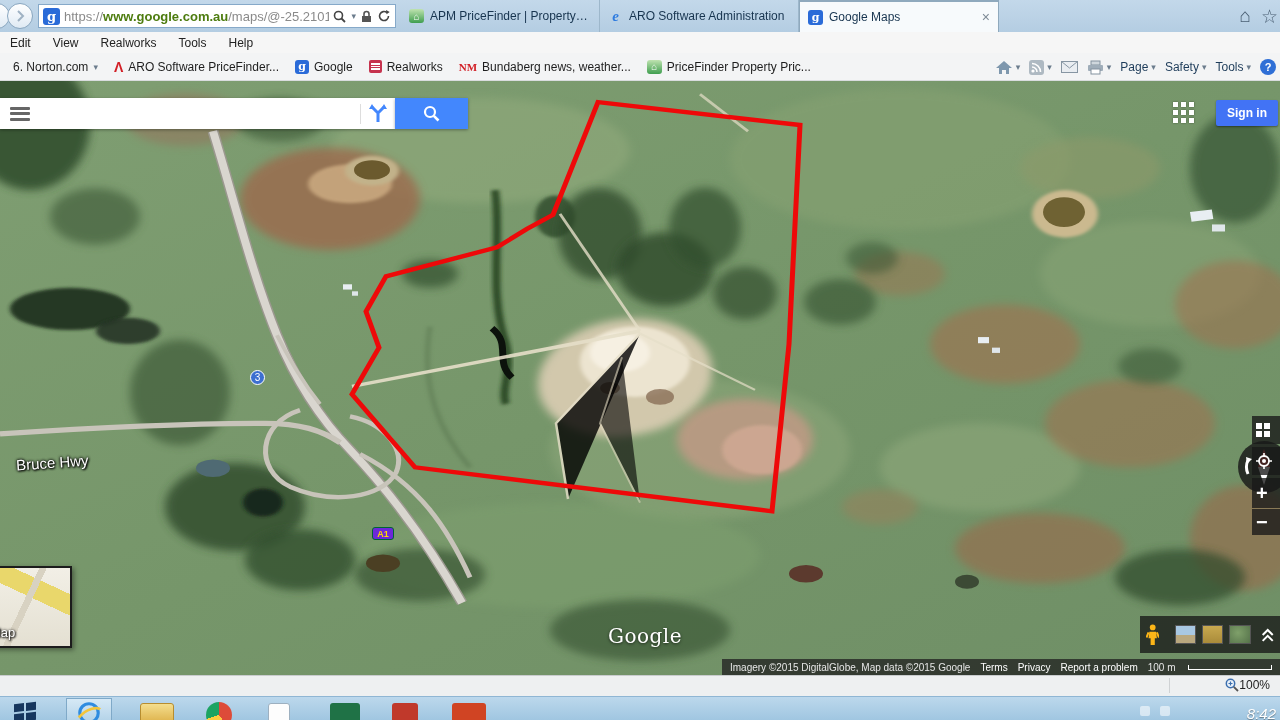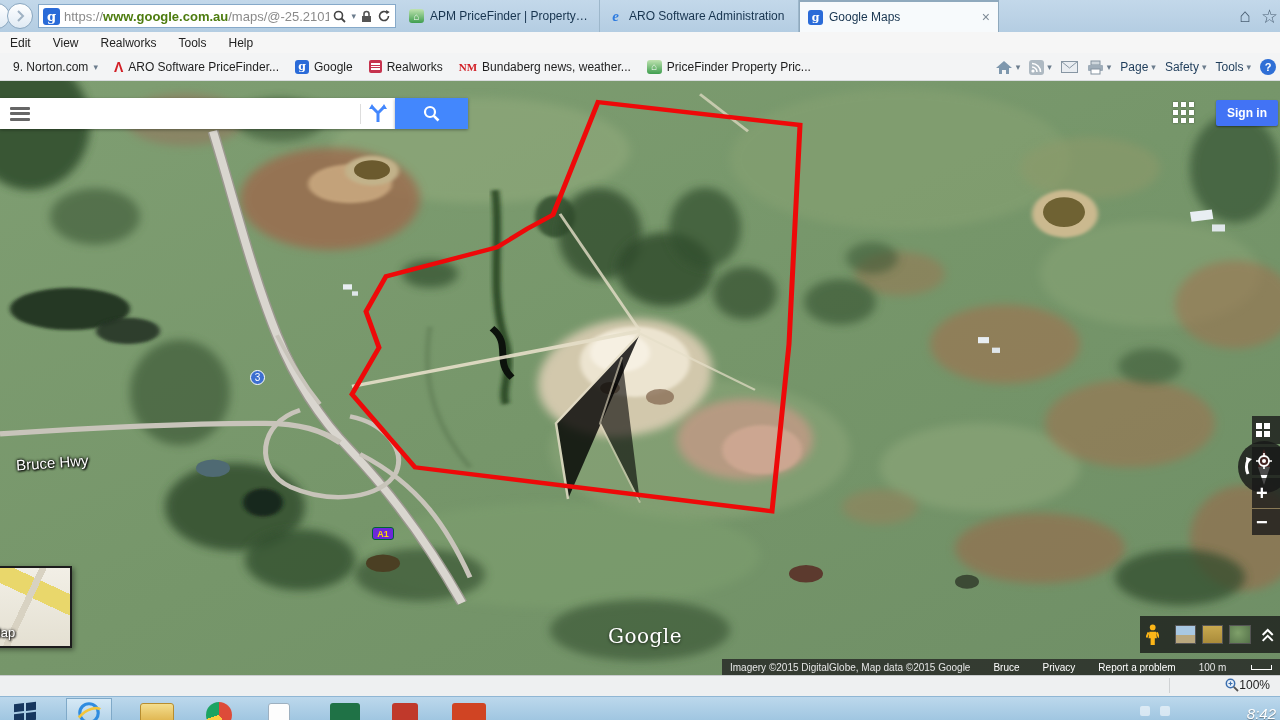--- a/index.html
+++ b/index.html
@@ -97,21 +97,21 @@
   .zoomtxt { font-size:20px; font-weight:bold; color:#fff; }
 
   .pegbar { position:absolute; left:1140px; top:535px; width:140px; height:37px; background:rgba(24,24,24,.78);
     display:flex; align-items:center; gap:6px; padding:0 6px; }
   .thumb { width:25px; height:19px; border:1px solid #555; }
   .thumb.t1 { background:linear-gradient(#a8c8e2 55%, #b9a87e 55%); }
   .thumb.t2 { background:linear-gradient(#c8a94f,#a98b3a); }
   .thumb.t3 { background:radial-gradient(circle at 40% 40%, #7fa06a, #55724a); }
 
   .attrib { position:absolute; left:722px; top:578px; width:558px; height:16px; background:rgba(34,34,34,.78);
-    display:flex; align-items:center; gap:23px; padding:0 8px; font-size:10px; color:#e6e6e6; white-space:nowrap; }
+    display:flex; align-items:center; gap:10px; padding:0 8px; font-size:10px; color:#e6e6e6; white-space:nowrap; }
   .attrib .link { color:#fff; }
   .scalebar { width:112px; height:5px; border-left:1px solid #fff; border-right:1px solid #fff;
     border-bottom:1px solid #fff; margin-left:2px; }
   .gwatermark { position:absolute; left:608px; top:543px; color:#fff; font-size:20px;
     font-family:"DejaVu Serif", serif; text-shadow:0 1px 3px rgba(0,0,0,.65); letter-spacing:.5px; }
 
   
   .statusbar { position:absolute; left:0; top:675px; width:1280px; height:21px; background:#eef0f1;
     border-top:1px solid #c9ccce; }
   .status-zoom { position:absolute; right:10px; top:678px; display:flex; align-items:center; gap:0;
@@ -191,21 +191,21 @@
   <div class="menubar">
     <span>Edit</span>
     <span>View</span>
     <span>Realworks</span>
     <span>Tools</span>
     <span>Help</span>
   </div>
 
   <div class="favbar">
     <div class="favitem">
-      <span>9. Norton.com</span>
+      <span>6. Norton.com</span>
       <span class="caret">▾</span>
     </div>
     <div class="favitem">
       <span class="lam">Λ</span>
       <span>ARO Software PriceFinder...</span>
     </div>
     <div class="favitem">
       <span class="favicon-g" style="width:14px;height:14px;font-size:11px;">g</span>
       <span>Google</span>
     </div>
@@ -466,21 +466,21 @@
       <div class="thumb t2"></div>
       <div class="thumb t3"></div>
       <svg width="16" height="18" viewBox="0 0 16 18" style="margin-left:4px;">
         <path d="M2 9 L8 3 L14 9 M2 16 L8 10 L14 16" stroke="#fff" stroke-width="2.4" fill="none"></path>
       </svg>
     </div>
 
     <div class="gwatermark">Google</div>
     <div class="attrib">
       <span>Imagery ©2015 DigitalGlobe, Map data ©2015 Google</span>
-      <span class="link">Bruce</span>
+      <span class="link">Terms</span>
       <span class="link">Privacy</span>
       <span class="link">Report a problem</span>
       <span>100 m</span>
       <span class="scalebar"></span>
     </div>
   </div>
 
   <div class="statusbar"></div>
   <div class="status-sep"></div>
   <div class="status-zoom">

